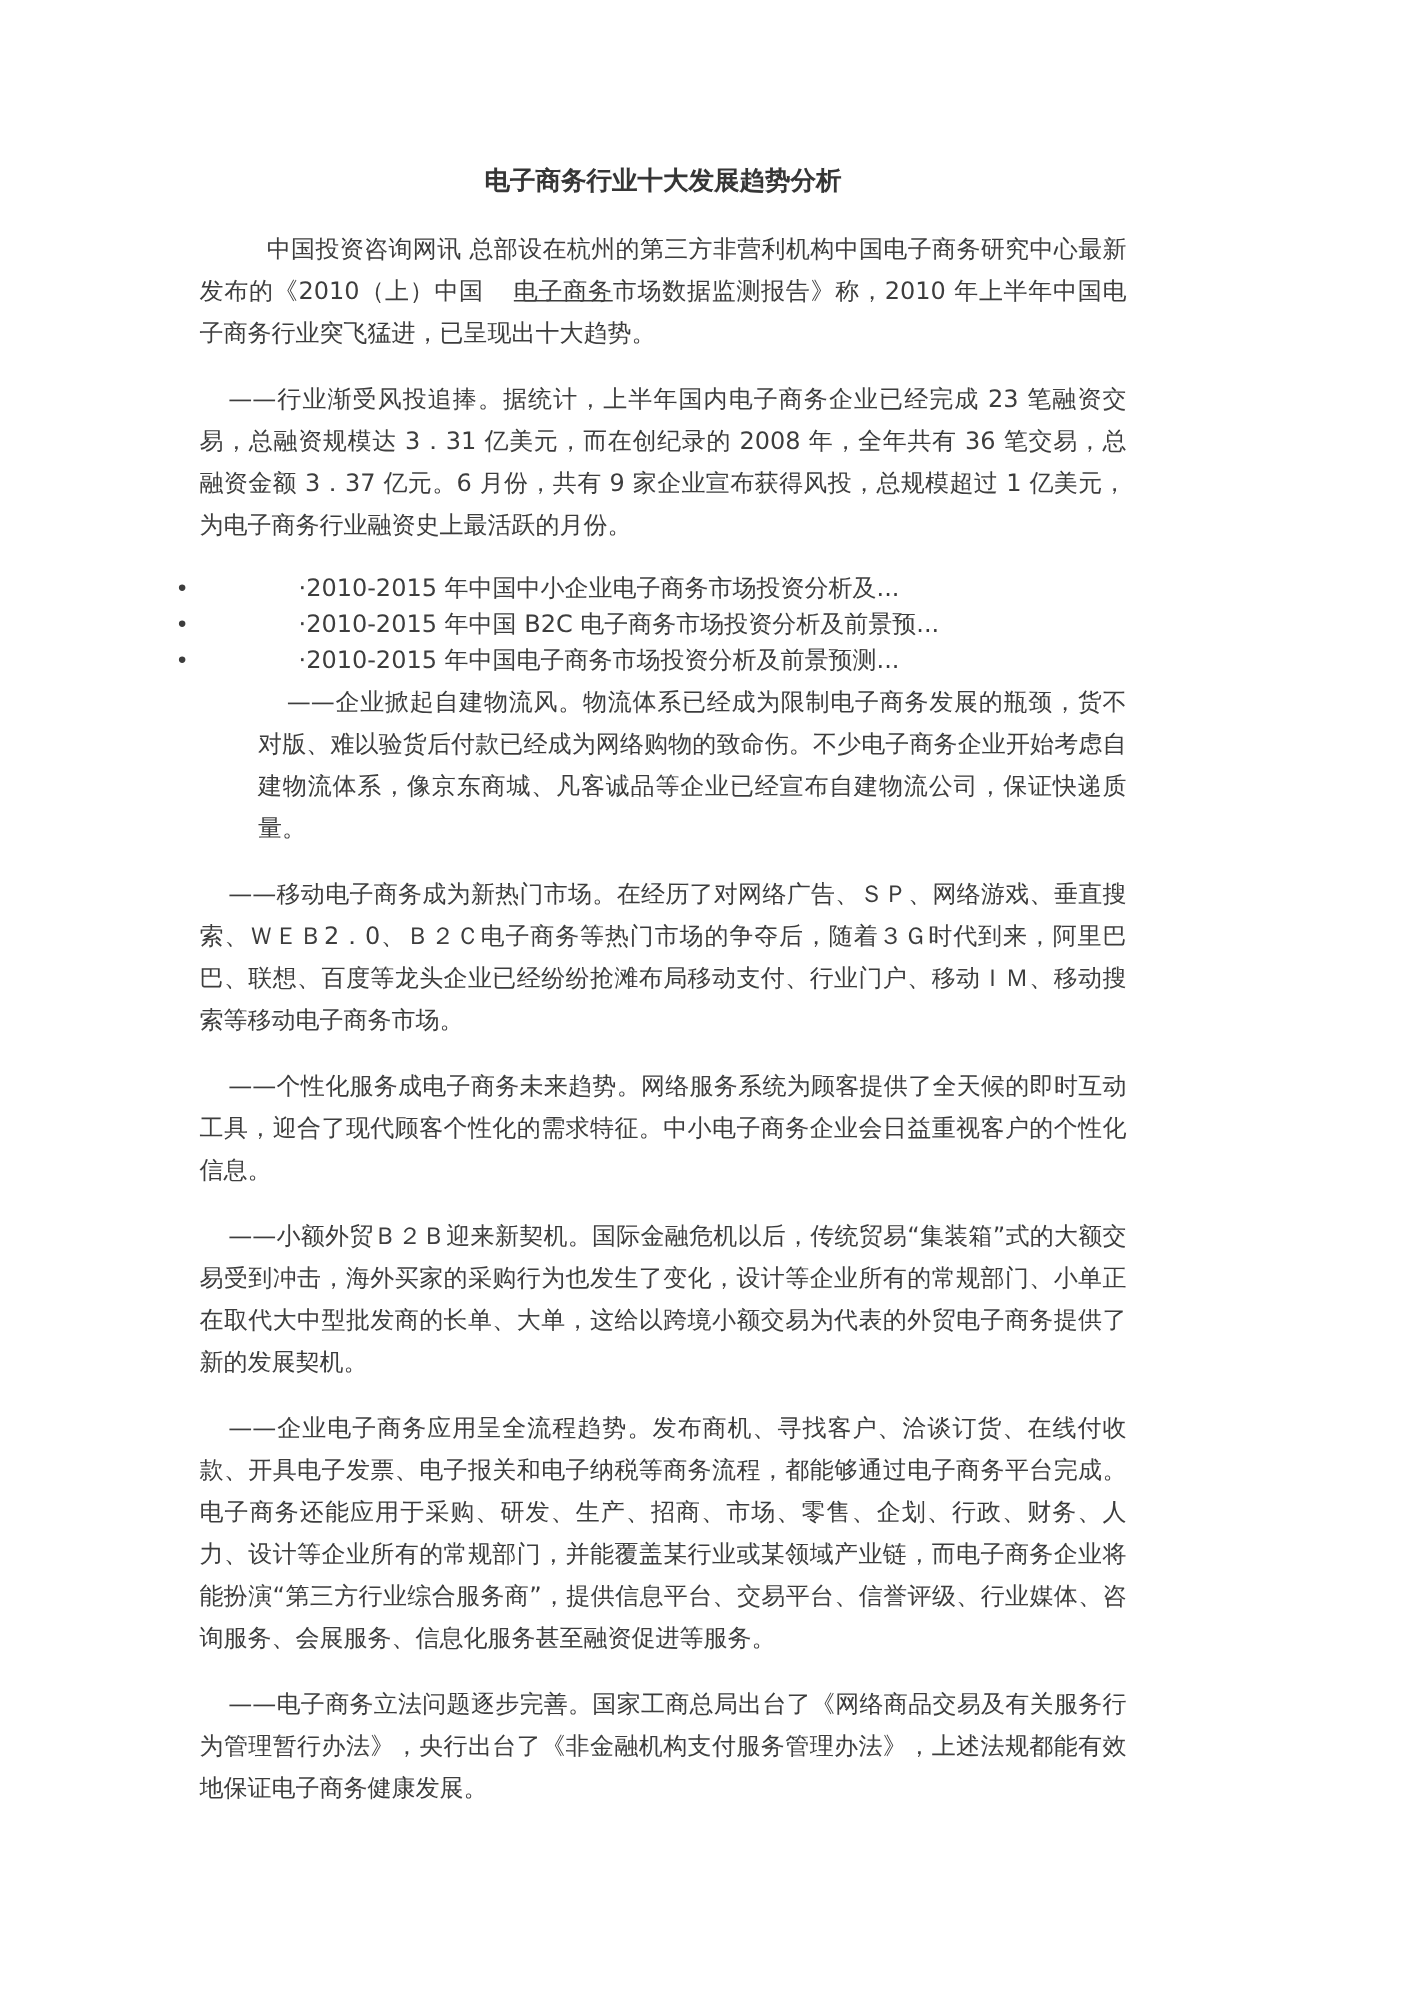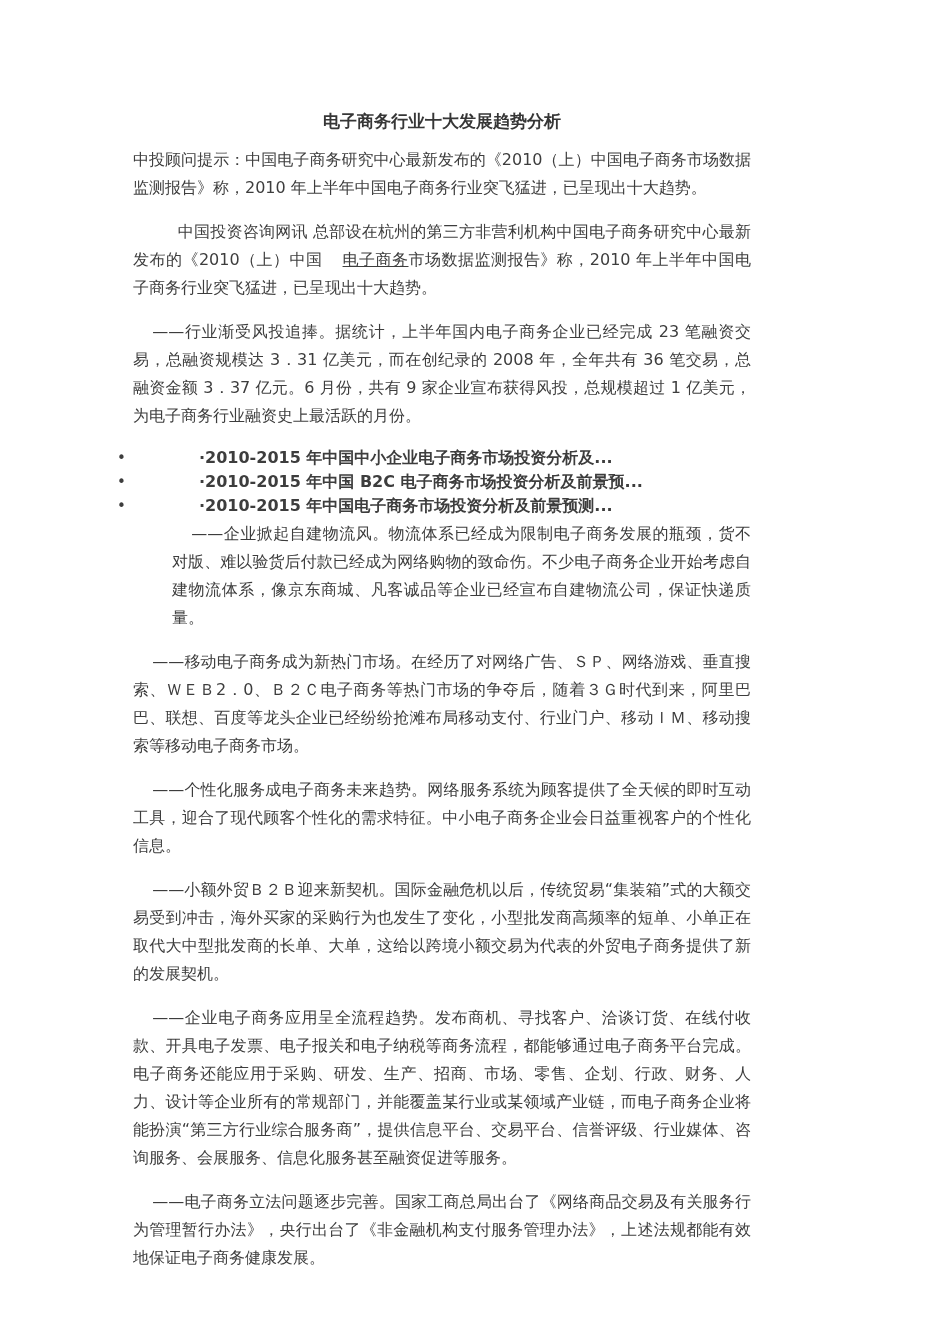--- a/index.html
+++ b/index.html
@@ -70,48 +70,46 @@
     position: absolute;
     left: -16px;
     top: 0;
     font-size: 15px;
     color: #3d3d3d;
   }
   .report-link {
     color: inherit;
     text-decoration: none;
     cursor: pointer;
-    font-weight: bold;
   }
 </style>
 </head>
 <body>
 
 <div class="page">
 
   <h1 class="doc-title">电子商务行业十大发展趋势分析</h1>
 
-  <p class="para lead">中投顾问提示：中国电子商务研究中心最新发布的《2010（上）中国电子商务市场数据监测报告》称，2010 年上半年中国电子商务行业突飞猛进，已呈现出十大趋势。</p>
 
   <p class="para indent-source"><span>中国投资咨询网讯 总部设在杭州的第三方非营利机构中国电子商务研究中心最新发布的《2010（上）中国</span><a class="inline-link">电子商务</a><span>市场数据监测报告》称，2010 年上半年中国电子商务行业突飞猛进，已呈现出十大趋势。</span></p>
 
   <p class="para indent">——行业渐受风投追捧。据统计，上半年国内电子商务企业已经完成 23 笔融资交易，总融资规模达 3．31 亿美元，而在创纪录的 2008 年，全年共有 36 笔交易，总融资金额 3．37 亿元。6 月份，共有 9 家企业宣布获得风投，总规模超过 1 亿美元，为电子商务行业融资史上最活跃的月份。</p>
 
   <ul class="report-list">
     <li class="report-item"><a class="report-link">·2010-2015 年中国中小企业电子商务市场投资分析及...</a></li>
     <li class="report-item"><a class="report-link">·2010-2015 年中国 B2C 电子商务市场投资分析及前景预...</a></li>
     <li class="report-item"><a class="report-link">·2010-2015 年中国电子商务市场投资分析及前景预测...</a></li>
   </ul>
 
   <p class="para indent after-list">——企业掀起自建物流风。物流体系已经成为限制电子商务发展的瓶颈，货不对版、难以验货后付款已经成为网络购物的致命伤。不少电子商务企业开始考虑自建物流体系，像京东商城、凡客诚品等企业已经宣布自建物流公司，保证快递质量。</p>
 
   <p class="para indent">——移动电子商务成为新热门市场。在经历了对网络广告、ＳＰ、网络游戏、垂直搜索、ＷＥＢ2．0、Ｂ２Ｃ电子商务等热门市场的争夺后，随着３Ｇ时代到来，阿里巴巴、联想、百度等龙头企业已经纷纷抢滩布局移动支付、行业门户、移动ＩＭ、移动搜索等移动电子商务市场。</p>
 
   <p class="para indent">——个性化服务成电子商务未来趋势。网络服务系统为顾客提供了全天候的即时互动工具，迎合了现代顾客个性化的需求特征。中小电子商务企业会日益重视客户的个性化信息。</p>
 
-  <p class="para indent">——小额外贸Ｂ２Ｂ迎来新契机。国际金融危机以后，传统贸易“集装箱”式的大额交易受到冲击，海外买家的采购行为也发生了变化，小型批发商高频率的短单、小单正在取代大中型批发商的长单、大单，这给以跨境小额交易为代表的外贸电子商务提供了新的发展契机。</p>
+  <p class="para indent">——小额外贸Ｂ２Ｂ迎来新契机。国际金融危机以后，传统贸易“集装箱”式的大额交易受到冲击，海外买家的采购行为也发生了变化，设计等企业所有的常规部门、小单正在取代大中型批发商的长单、大单，这给以跨境小额交易为代表的外贸电子商务提供了新的发展契机。</p>
 
   <p class="para indent">——企业电子商务应用呈全流程趋势。发布商机、寻找客户、洽谈订货、在线付收款、开具电子发票、电子报关和电子纳税等商务流程，都能够通过电子商务平台完成。电子商务还能应用于采购、研发、生产、招商、市场、零售、企划、行政、财务、人力、设计等企业所有的常规部门，并能覆盖某行业或某领域产业链，而电子商务企业将能扮演“第三方行业综合服务商”，提供信息平台、交易平台、信誉评级、行业媒体、咨询服务、会展服务、信息化服务甚至融资促进等服务。</p>
 
   <p class="para indent">——电子商务立法问题逐步完善。国家工商总局出台了《网络商品交易及有关服务行为管理暂行办法》，央行出台了《非金融机构支付服务管理办法》，上述法规都能有效地保证电子商务健康发展。</p>
 
 
 </div>
 
 </body></html>

